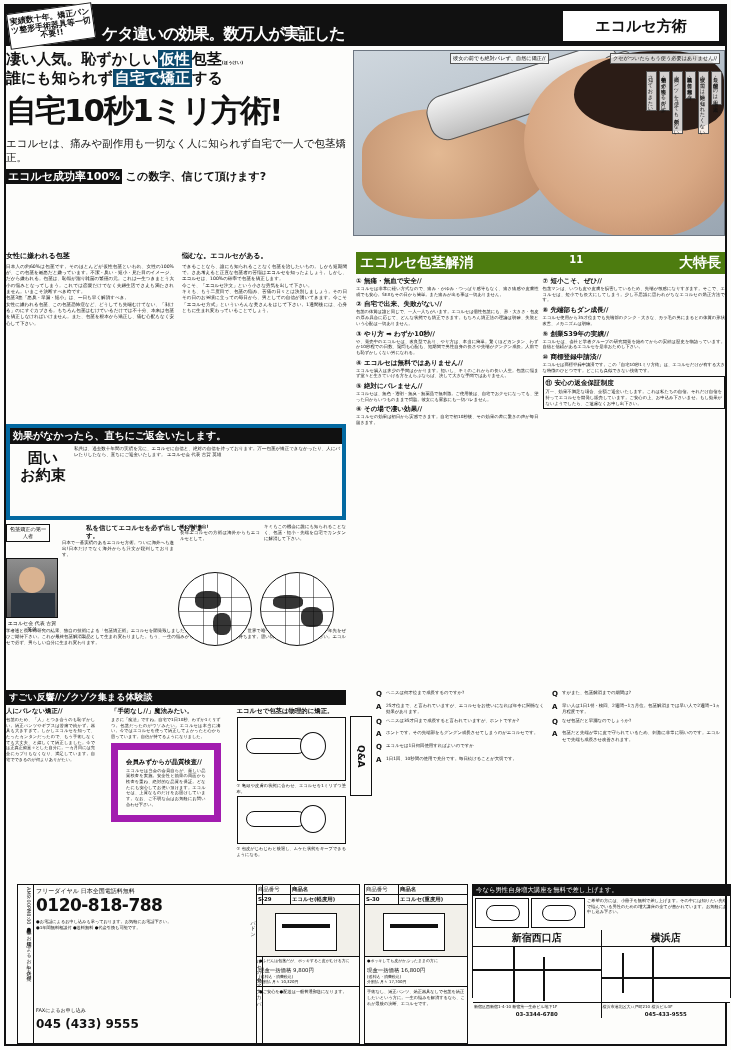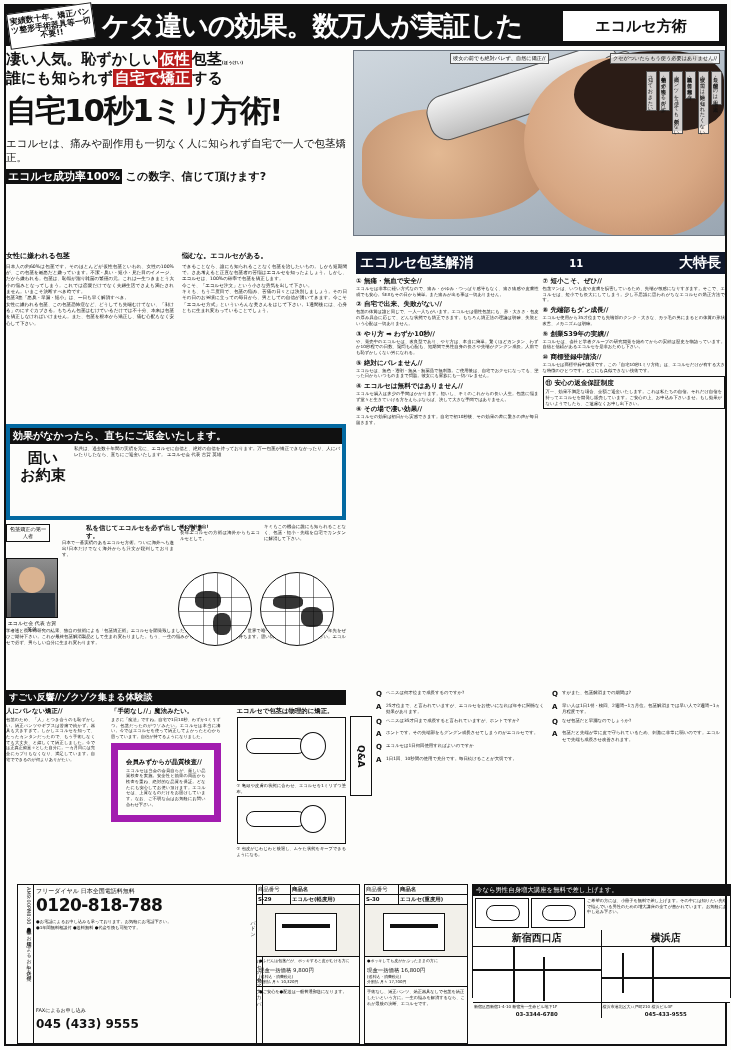--- a/index.html
+++ b/index.html
@@ -34,36 +34,36 @@
     background:#111;
   }
   .banner-badge {
     position:absolute; left:2px; top:2px; width:86px; height:36px;
     background:#fff; color:#111; transform:rotate(-8deg);
     border:1px solid #111;
     display:flex; align-items:center; justify-content:center;
   }
   .banner-badge span { font-size:8px; font-weight:bold; line-height:1.1; text-align:center;}
   .banner-title {
-    position:absolute; left:96px; top:4px; width:450px; height:32px;
-    color:#fff; font-size:27px; font-weight:bold; letter-spacing:-1px;
+    position:absolute; left:96px; top:12px; width:450px; height:32px;
+    color:#fff; font-size:16px; font-weight:bold; letter-spacing:-1px;
     display:flex; align-items:center;
   }
   .banner-right {
     position:absolute; right:4px; top:3px; width:160px; height:34px;
     background:#fff; border:2px solid #111; color:#111;
     display:flex; align-items:center; justify-content:center;
     font-size:15px; font-weight:bold;
   }
 
   
   .hero { position:absolute; left:6px; top:50px; width:719px; height:198px; }
   .hero-left { position:absolute; left:0; top:0; width:340px; height:198px; }
   .hl1 { font-size:15px; font-weight:bold; line-height:1.25; }
-  .hl-hi { background:#b91c1c; color:#fff; padding:0 2px; }
+  .hl-hi { background:#0c4a6e; color:#fff; padding:0 2px; }
   .hl-big { font-size:31px; font-weight:bold; letter-spacing:-2px; margin-top:2px;}
   .hl-body { font-size:10.5px; line-height:1.4; margin-top:4px; }
   .hl-rate { margin-top:4px; font-size:11px; font-weight:bold; }
   .hl-rate .k { background:#111; color:#fff; padding:1px 2px; }
 
   .photo {
     position:absolute; right:0; top:0; width:372px; height:186px;
     background: linear-gradient(160deg,#cfd7de 0%, #b9c3cc 40%, #9aa6b2 100%);
     overflow:hidden; border:1px solid #6d7681;
   }
@@ -106,22 +106,22 @@
   }
 
   
   .band { position:absolute; left:6px; top:252px; width:719px; height:170px; }
   .col { position:absolute; top:0; font-size:4.6px; line-height:1.38; text-align:justify;}
   .col h4 { font-size:7px; margin:0 0 2px 0; }
   .colA { left:0; width:168px; }
   .colB { left:176px; width:165px; }
   .band-right { position:absolute; left:350px; top:0; width:369px; }
   .feat-title {
-    background:#0f172a; color:#fff; font-size:14px; font-weight:bold;
-    padding:2px 4px; display:flex; align-items:center; justify-content:space-between;
+    background:#4d7c0f; color:#fff; font-size:14px; font-weight:bold;
+    padding:2px 4px; display:flex; justify-content:space-between;
   }
   .feat-grid { display:flex; gap:4px; margin-top:3px; }
   .feat-col { width:50%; }
   .feat-item { margin-bottom:3px; }
   .feat-h { font-size:6.6px; font-weight:bold; }
   .feat-b { font-size:4.3px; line-height:1.33; text-align:justify; }
   .feat-11 {
     border:1px solid #111; padding:2px; margin-top:2px;
     font-size:4.3px; line-height:1.33; text-align:justify;
   }
@@ -296,26 +296,26 @@
           </div>
           <div class="feat-item">
             <div class="feat-h">② 自宅で出来、失敗がない//</div>
             <div class="feat-b">包茎の体質は誰と同じで、一人一人ちがいます。エコルセは個性包茎にも、形・大きさ・包皮の厚み具合に応じて、どんな状態でも矯正できます。もちろん矯正法の理論は明確、失敗という心配は一切ありません。</div>
           </div>
           <div class="feat-item">
             <div class="feat-h">③ やり方 ➡ わずか10秒//</div>
             <div class="feat-b">や、発売中のエコルセは、改良型であり、やり方は、本当に簡単。驚くほどカンタン、わずか10秒程での日数、疑問も心配も、短期間で男性自身の長さや先端がグングン成長。人前でも恥ずかしくない男になれる。</div>
           </div>
           <div class="feat-item">
+            <div class="feat-h">④ エコルセは無料ではありません//</div>
+            <div class="feat-b">エコルセ購入は多少の手間はかかります。短いし、キミのこれからの長い人生。包茎に悩まず堂々と生きていける方をえらぶならば、決して大きな手間ではありません。</div>
+          </div>
+          <div class="feat-item">
             <div class="feat-h">⑤ 絶対にバレません//</div>
             <div class="feat-b">エコルセは、無色・透明・無臭・無薬品で無刺激。ご使用後は、自宅でおクセになっても、塗った日からいつものままで問題。彼女にも家族にも一切バレません。</div>
-          </div>
-          <div class="feat-item">
-            <div class="feat-h">④ エコルセは無料ではありません//</div>
-            <div class="feat-b">エコルセ購入は多少の手間はかかります。短いし、キミのこれからの長い人生。包茎に悩まず堂々と生きていける方をえらぶならば、決して大きな手間ではありません。</div>
           </div>
           <div class="feat-item">
             <div class="feat-h">⑥ その場で凄い効果//</div>
             <div class="feat-b">エコルセの効果は初日から実感できます。自宅で初10秒後、その効果の差に驚きの声が毎日届きます。</div>
           </div>
         </div>
         <div class="feat-col">
           <div class="feat-item">
             <div class="feat-h">⑦ 短小こそ、ぜひ//</div>
             <div class="feat-b">包茎マンは、いつも皮や皮膚を損害しているため、先端が敏感になりすぎます。そこで、エコルセは、短小でも長大にしてしまう。少し不思議に思われがちなエコルセの矯正方法です。</div>

